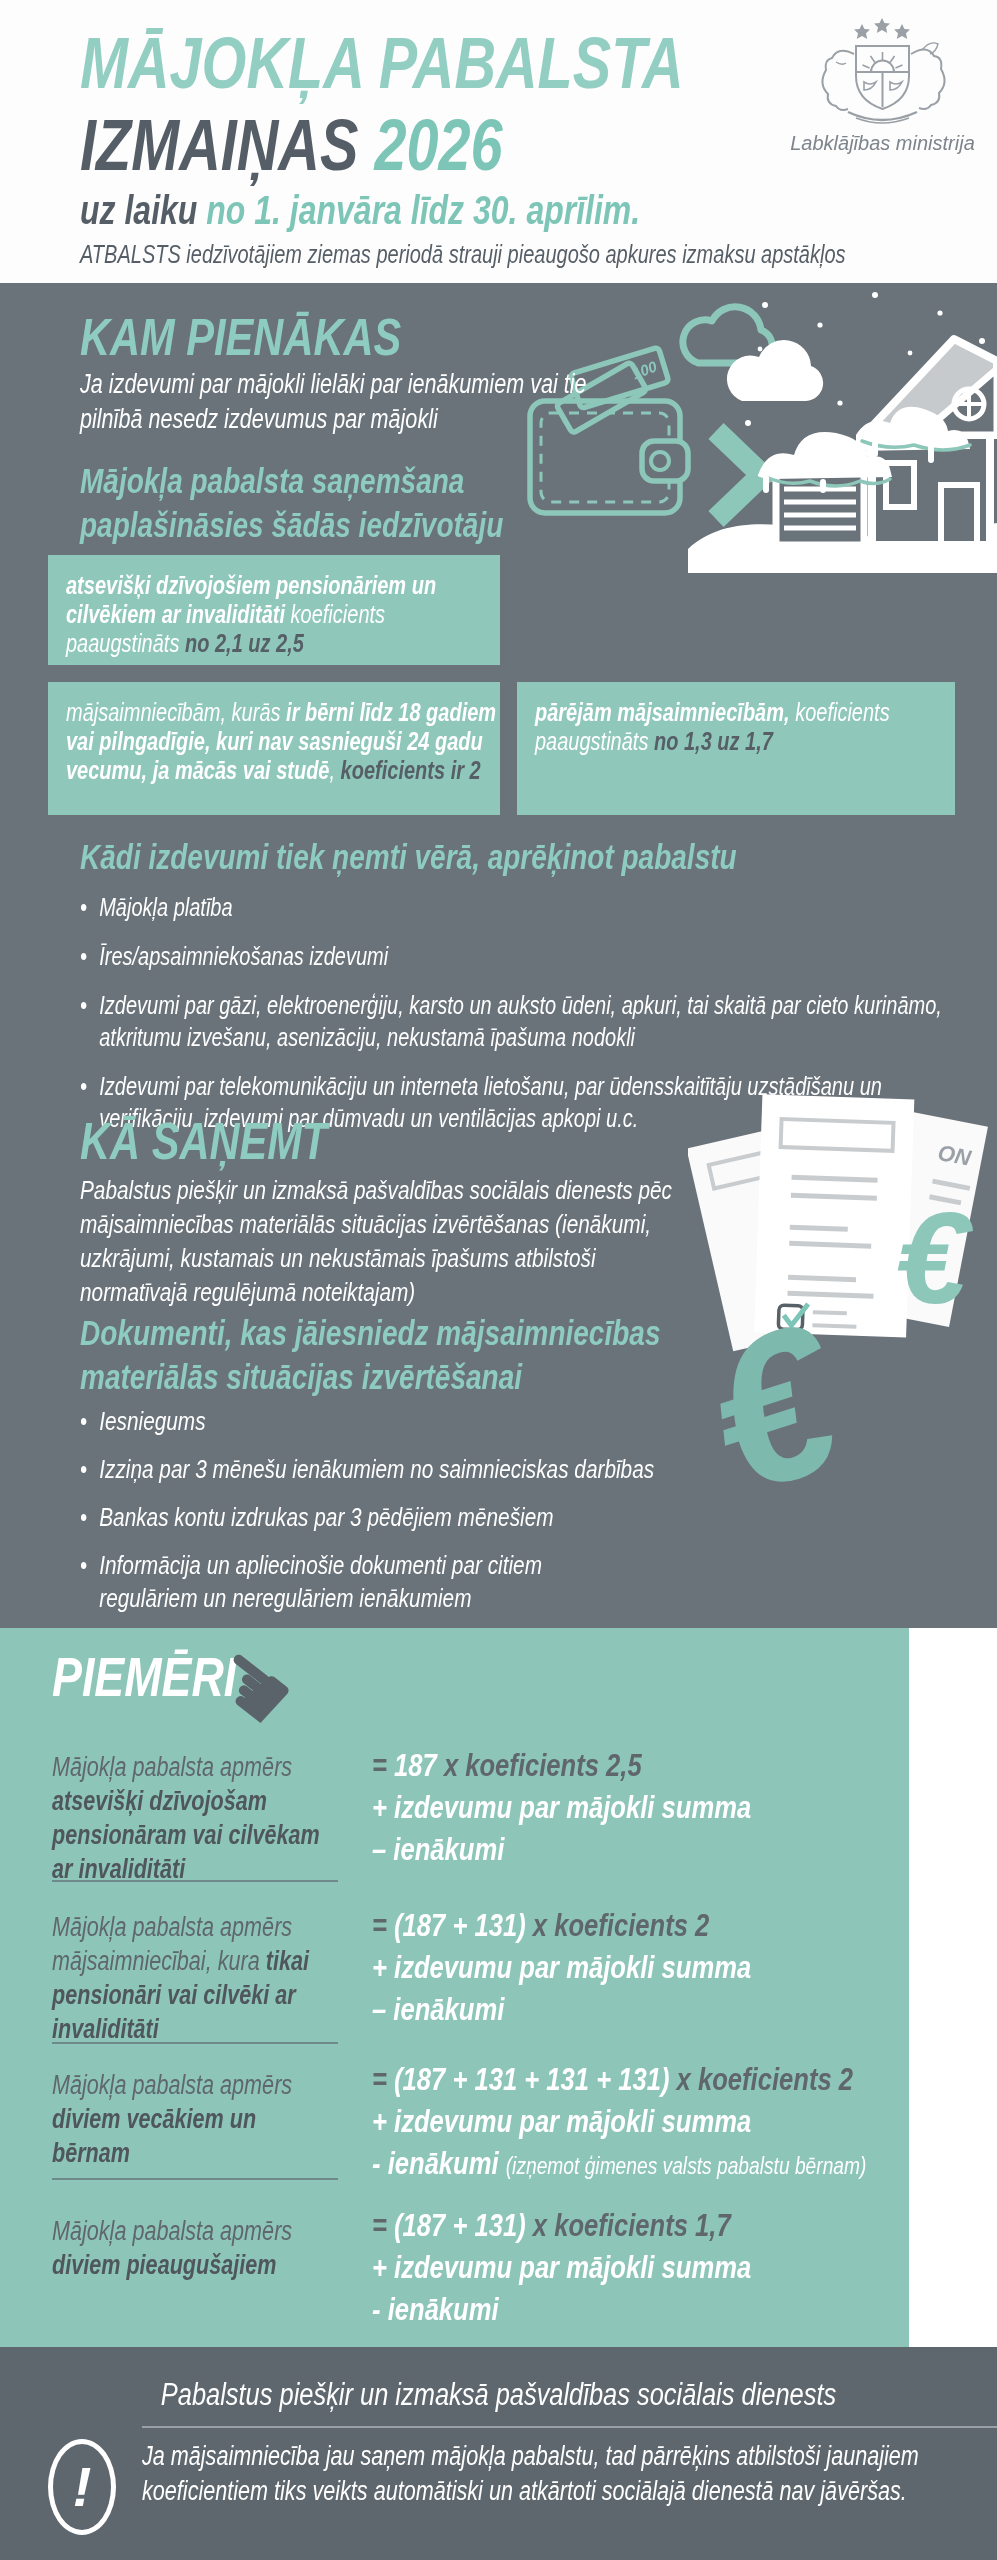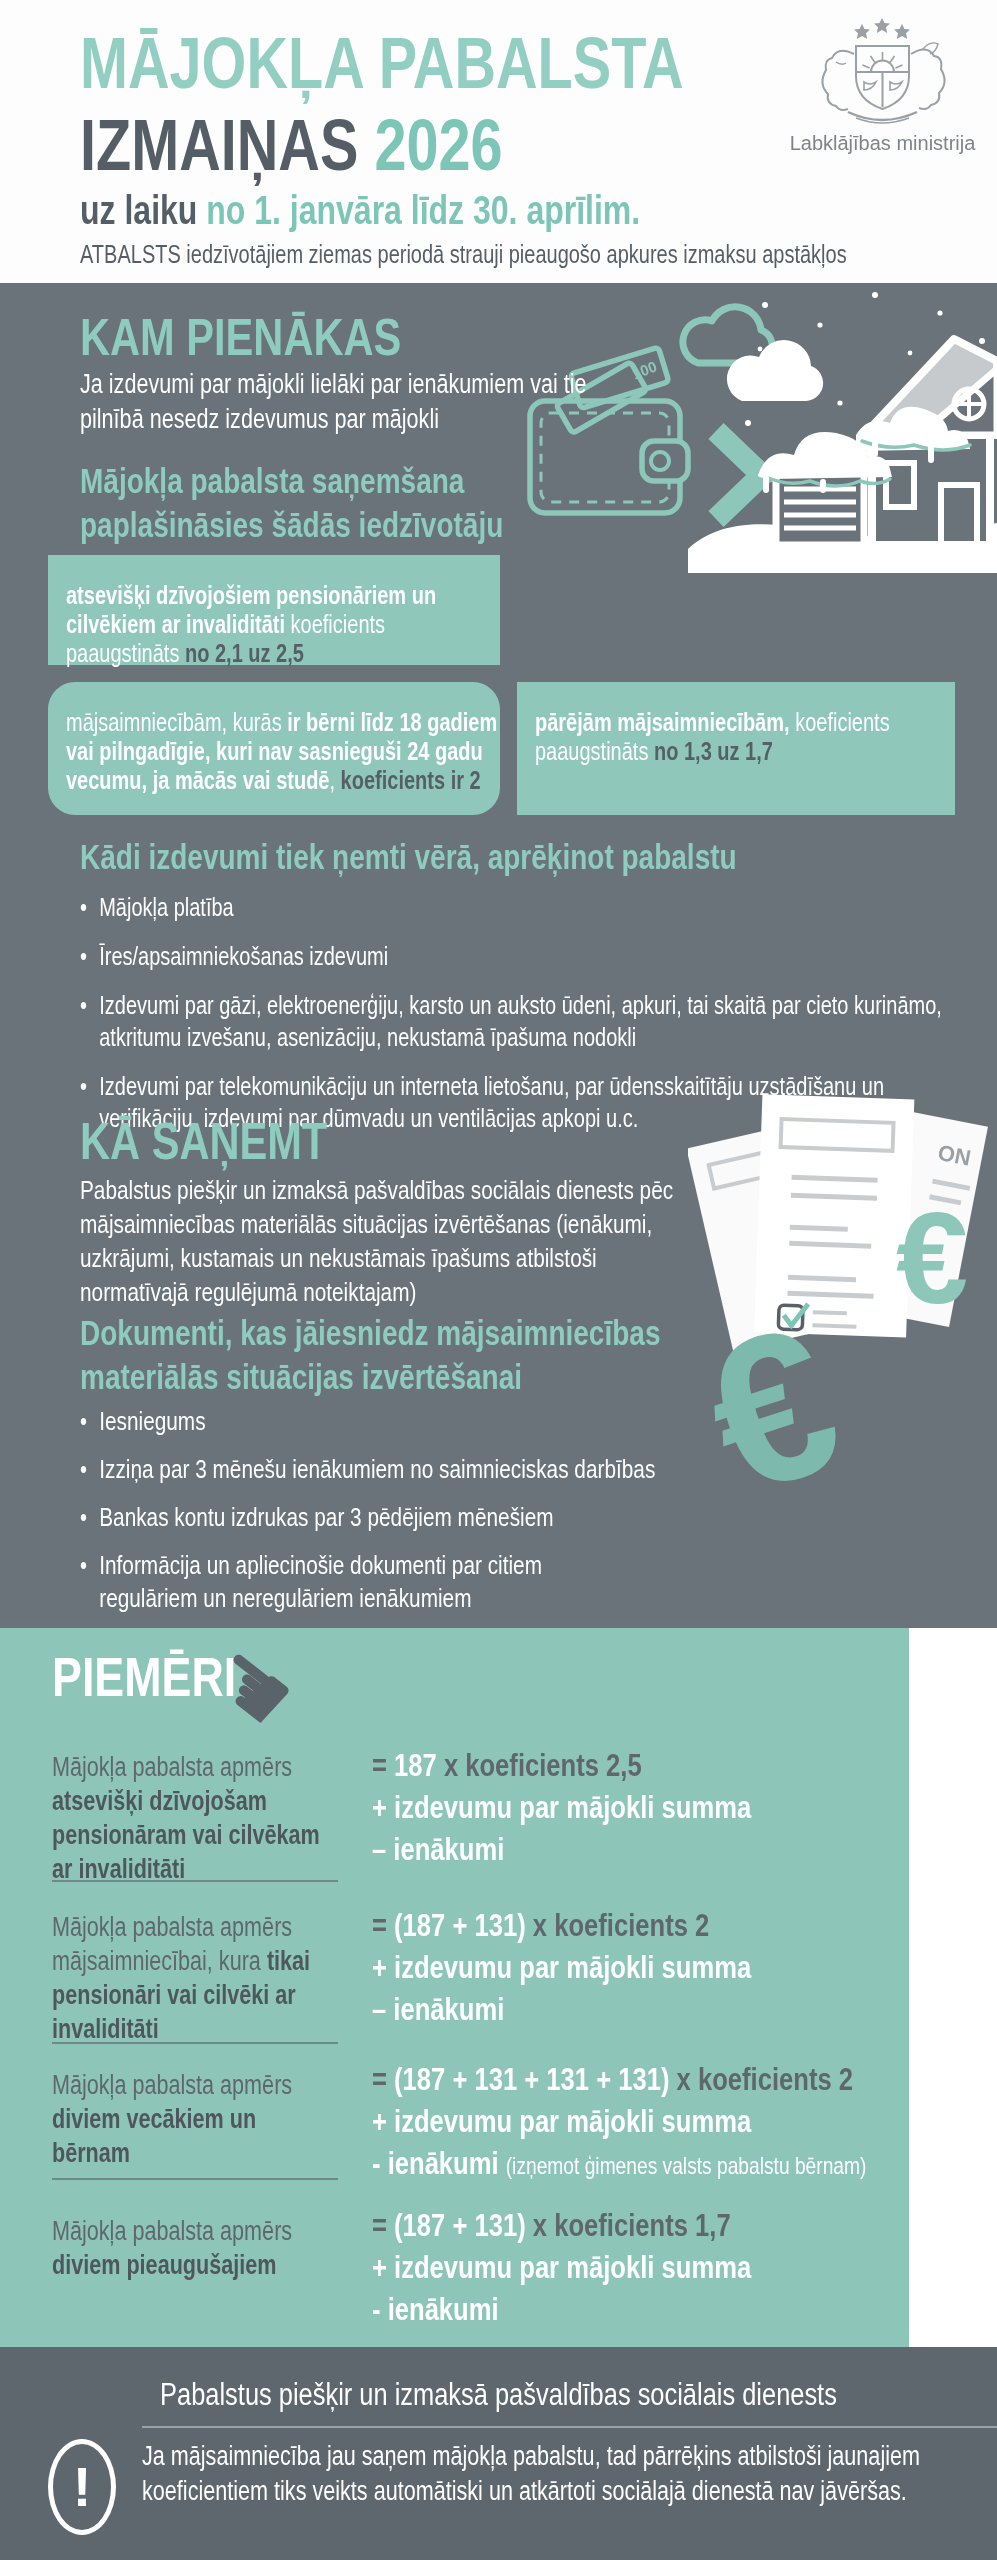--- a/index.html
+++ b/index.html
@@ -1,17 +1,17 @@
 <!DOCTYPE html>
 <html><head>
 <meta charset="utf-8">
 <style>
   html,body{margin:0;padding:0;background:#ffffff;}
   #page{position:relative;width:997px;height:2560px;overflow:hidden;
-        font-family:"Liberation Sans","DejaVu Sans",sans-serif;background:#ffffff;}
+        font-family:"Liberation Sans","DejaVu Sans",sans-serif;background:#ffffff;font-style:italic;}
   .abs{position:absolute;}
   .narrow{transform:scaleX(.8);transform-origin:0 0;}
   .narrow-c{transform:scaleX(.82);transform-origin:50% 0;}
 
   
   #header{left:0;top:0;width:997px;height:283px;background:#fdfdfd;}
   .title-l1{left:80px;top:22px;font-size:72px;font-weight:700;color:#93cec2;letter-spacing:0;white-space:nowrap;}
   .title-l2{left:80px;top:104px;font-size:72px;font-weight:700;white-space:nowrap;}
   .title-word{color:#555e66;}
   .title-year{color:#7cc5b7;}
@@ -23,27 +23,27 @@
   .ministry{position:absolute;left:-40px;right:-40px;top:122px;font-size:20px;color:#7d848c;}
 
   
   #main{left:0;top:283px;width:997px;height:1345px;background:#6a727a;}
   .h-big{font-size:52px;font-weight:700;color:#8fccc0;white-space:nowrap;}
   .h-mid{font-size:35px;font-weight:700;color:#8fccc0;line-height:44px;}
   .white-p{color:#ffffff;}
   .kam-head{left:80px;top:24px;}
   .kam-intro{left:80px;top:84px;width:640px;font-size:27px;line-height:35px;}
   .kam-sub{left:80px;top:176px;width:600px;}
-  .gbox{background:#8fc8bb;padding:26px 18px;box-sizing:border-box;}
+  .gbox{background:#8fc8bb;padding:16px 18px;box-sizing:border-box;}
   .gbox .inner{font-size:25px;line-height:29px;width:540px;color:#ffffff;}
   .bw{font-weight:700;color:#ffffff;}
   .bd{font-weight:700;color:#575f66;}
   #box1{left:48px;top:272px;width:452px;height:110px;}
   #box2{left:517px;top:272px;width:437px;height:110px;}
-  #box3{left:48px;top:399px;width:452px;height:133px;border-radius:27px;}
+  #box3{left:48px;top:399px;width:452px;height:133px;}
   #box4{left:517px;top:399px;width:438px;height:133px;}
   .exp-head{left:80px;top:552px;}
   .exp-list{left:80px;top:608px;width:1080px;font-size:25px;line-height:32px;color:#ffffff;}
   .li{position:relative;padding-left:24px;margin-bottom:17px;}
   .li .dot::before{content:"•";position:absolute;left:0;top:0;font-size:25px;color:#ffffff;}
   .ka-head{left:80px;top:828px;}
   .ka-body{left:80px;top:890px;width:770px;font-size:26px;line-height:34px;}
   .dok-head{left:80px;top:1028px;width:800px;}
   .dok-list{left:80px;top:1122px;width:900px;font-size:26px;line-height:33px;color:#ffffff;}
   .dok-list .li{margin-bottom:15px;}

